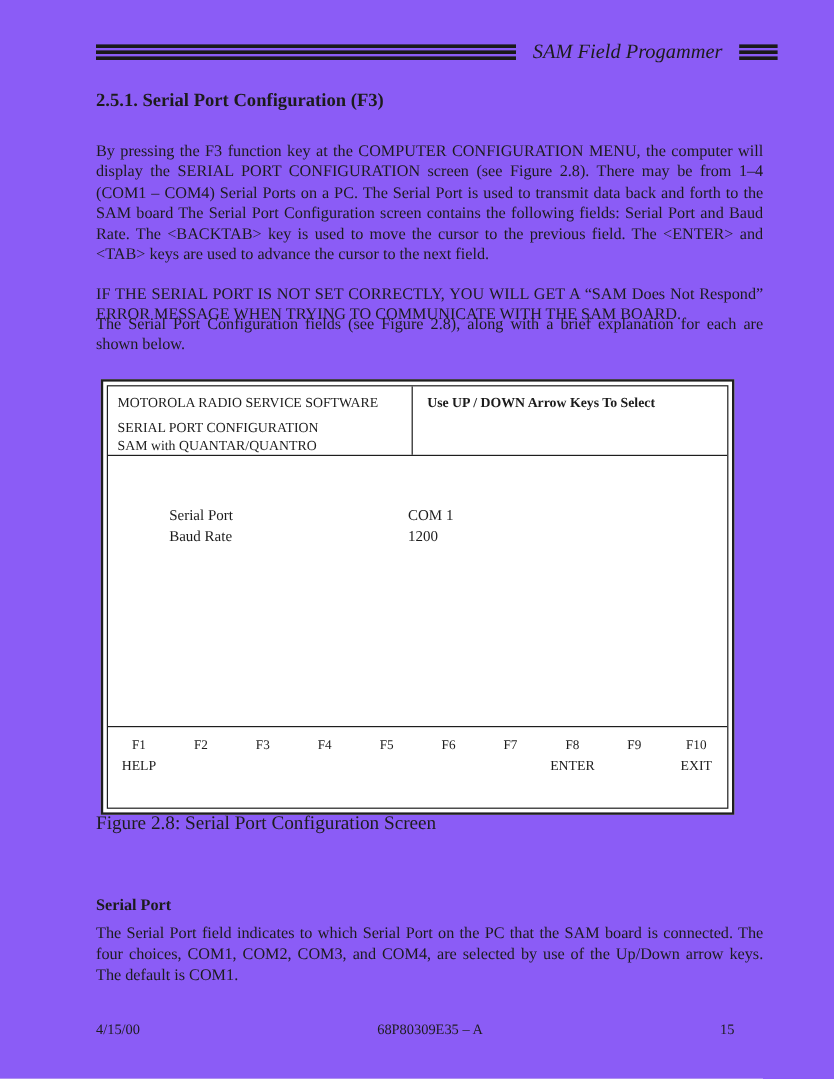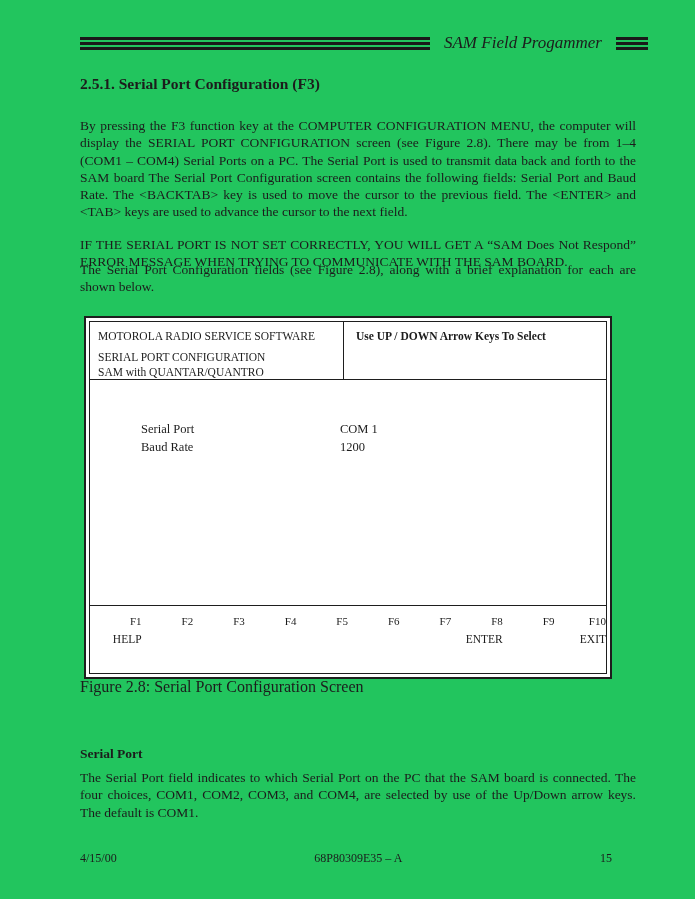--- a/index.html
+++ b/index.html
@@ -1,17 +1,17 @@
 <!DOCTYPE html>
 <html><head>
 <meta charset="utf-8">
 <style>
   html,body{margin:0;padding:0;background:#e9e9e9;}
   .page{
-    position:relative;width:695px;height:899px;background:#22c55e;
+    position:relative;width:695px;height:899px;background:#8b5cf6;
     font-family:"Liberation Serif","DejaVu Serif",serif;color:#1c1c1c;
     margin:0 auto;overflow:hidden;
   }
   
   .hdr{position:absolute;top:33px;left:80px;width:568px;display:flex;align-items:center;}
   .rule3{display:flex;flex-direction:column;gap:2px;}
   .rule3 i{display:block;height:3px;background:#1a1a1a;}
   .rule3.long{flex:1;}
   .rule3.short{width:32px;}
   .hdr-title{font-style:italic;font-size:17px;margin:0 14px;white-space:nowrap;}
@@ -34,21 +34,21 @@
   .sh-left{width:254px;box-sizing:border-box;border-right:1.5px solid #1e1e1e;
            padding:7px 0 0 8px;display:flex;flex-direction:column;}
   .sh-line{font-weight:normal;font-size:11.5px;line-height:14px;white-space:nowrap;}
   .sh-bottom{margin-top:auto;padding-bottom:1px;}
   .sh-right{flex:1;padding:7px 0 0 12px;font-weight:bold;font-size:11.5px;line-height:14px;}
   .screen-body{flex:1 1 auto;padding:40px 0 0 51px;}
   .field-row{display:flex;font-size:12.5px;line-height:18px;}
   .field-label{width:199px;}
   .screen-fkeys{flex:0 0 68px;border-top:1.5px solid #1e1e1e;
     display:grid;grid-template-columns:repeat(10,1fr);padding-top:9px;box-sizing:border-box;}
-  .fkey-col{text-align:right;}
+  .fkey-col{text-align:center;}
   .fkey-key{font-size:11px;}
   .fkey-name{font-size:11.5px;margin-top:6px;}
   
   .fig-caption{position:absolute;top:678px;left:80px;width:535px;text-align:left;font-size:16px;}
   .sub-heading{position:absolute;top:746px;left:80px;margin:0;font-size:13.5px;font-weight:bold;}
   .p4{top:769px;}
   
   .ftr{position:absolute;top:851px;left:80px;width:532px;display:flex;
        justify-content:space-between;align-items:baseline;font-size:12px;}
 </style>

